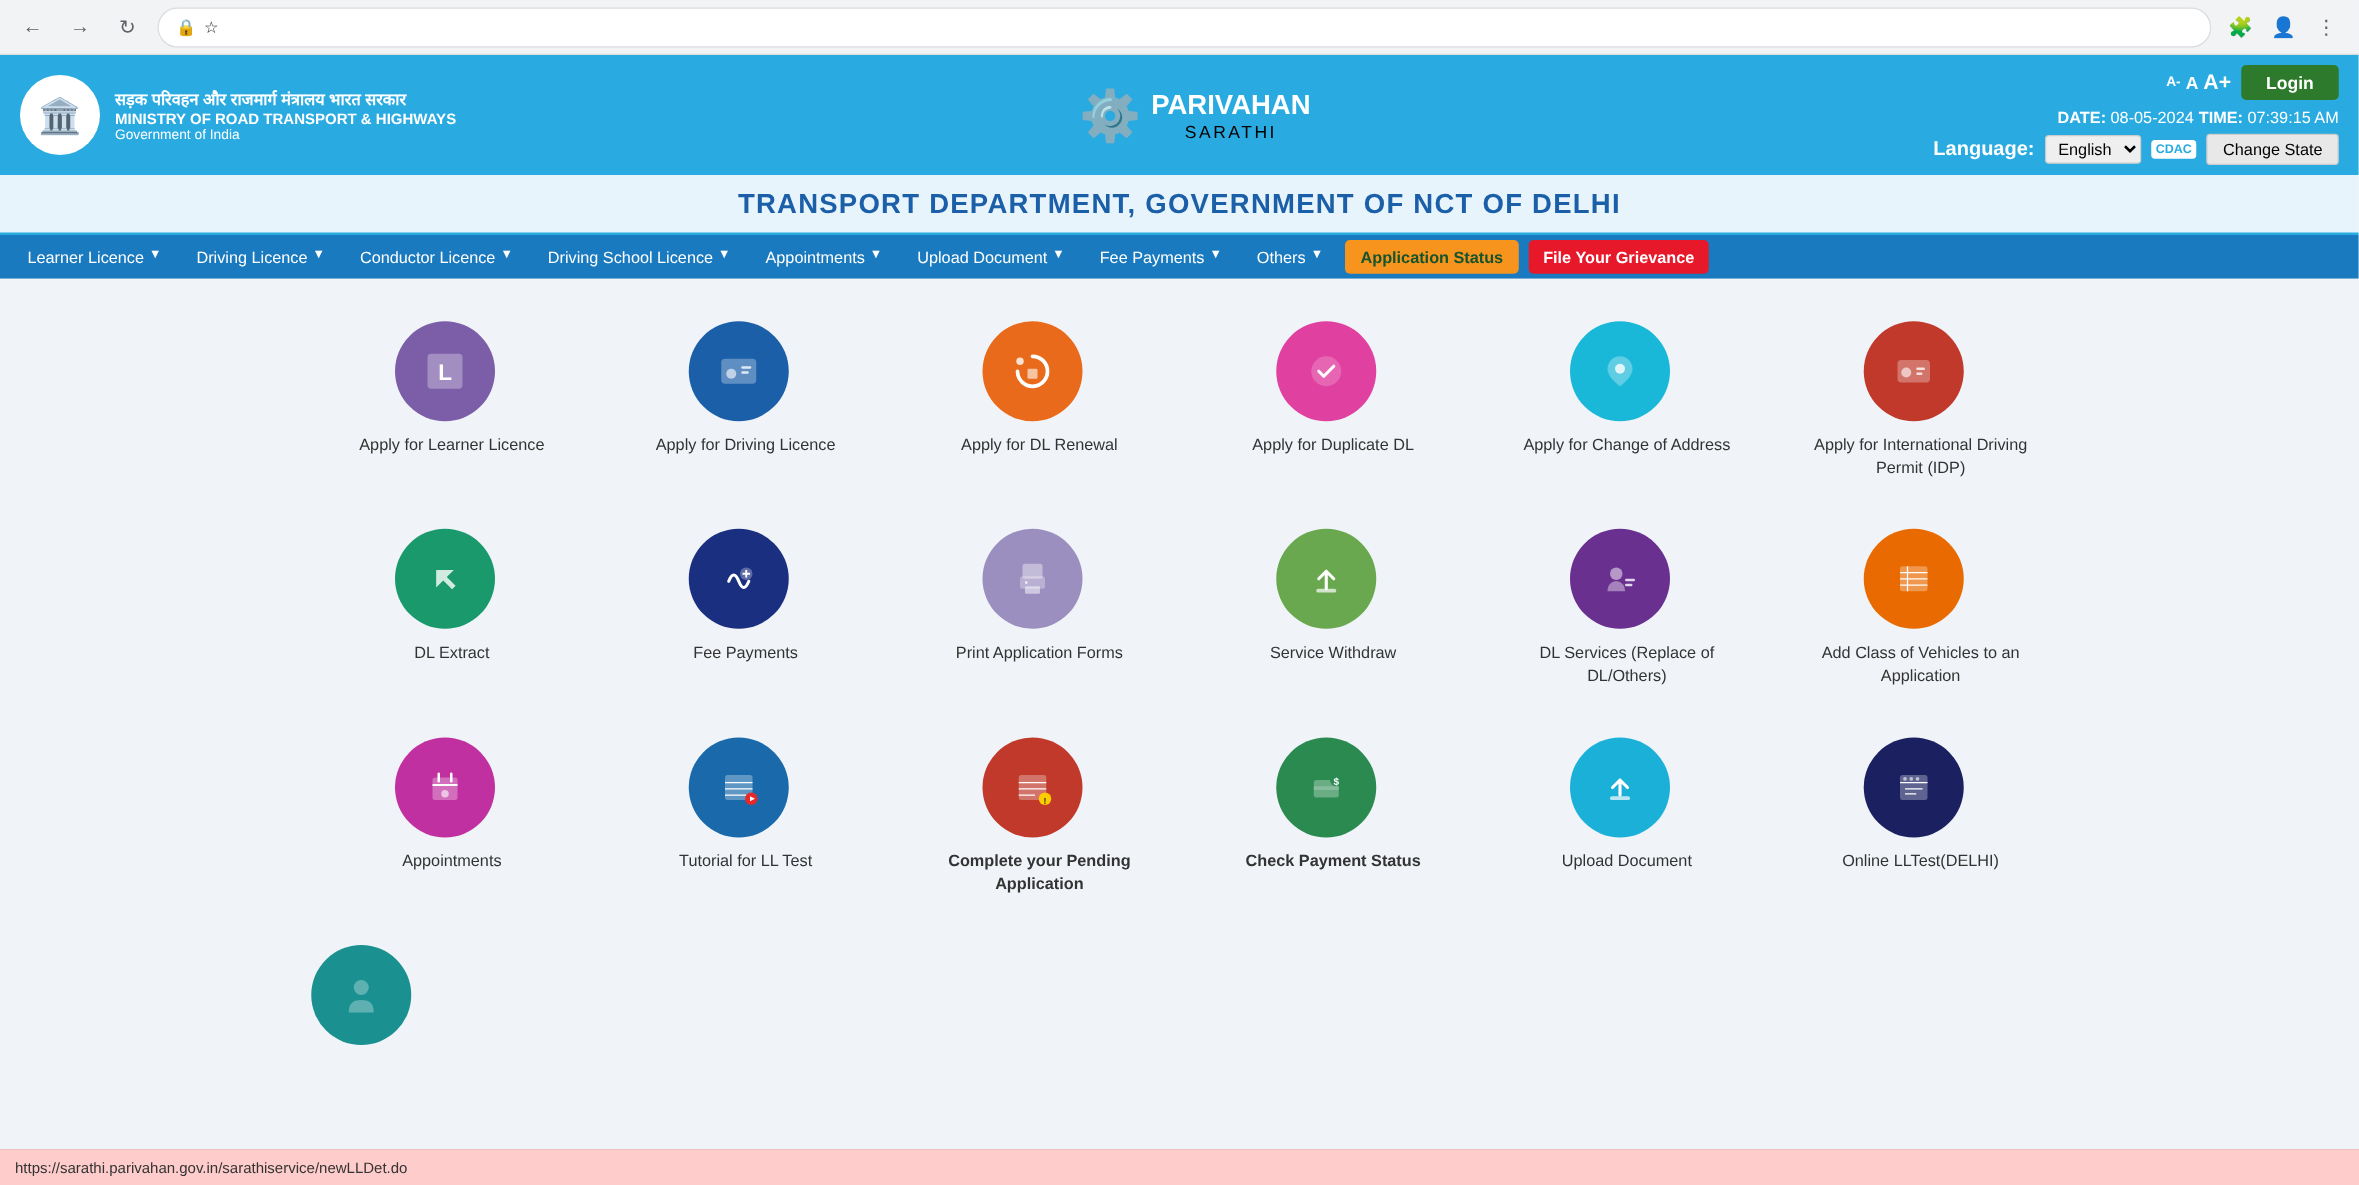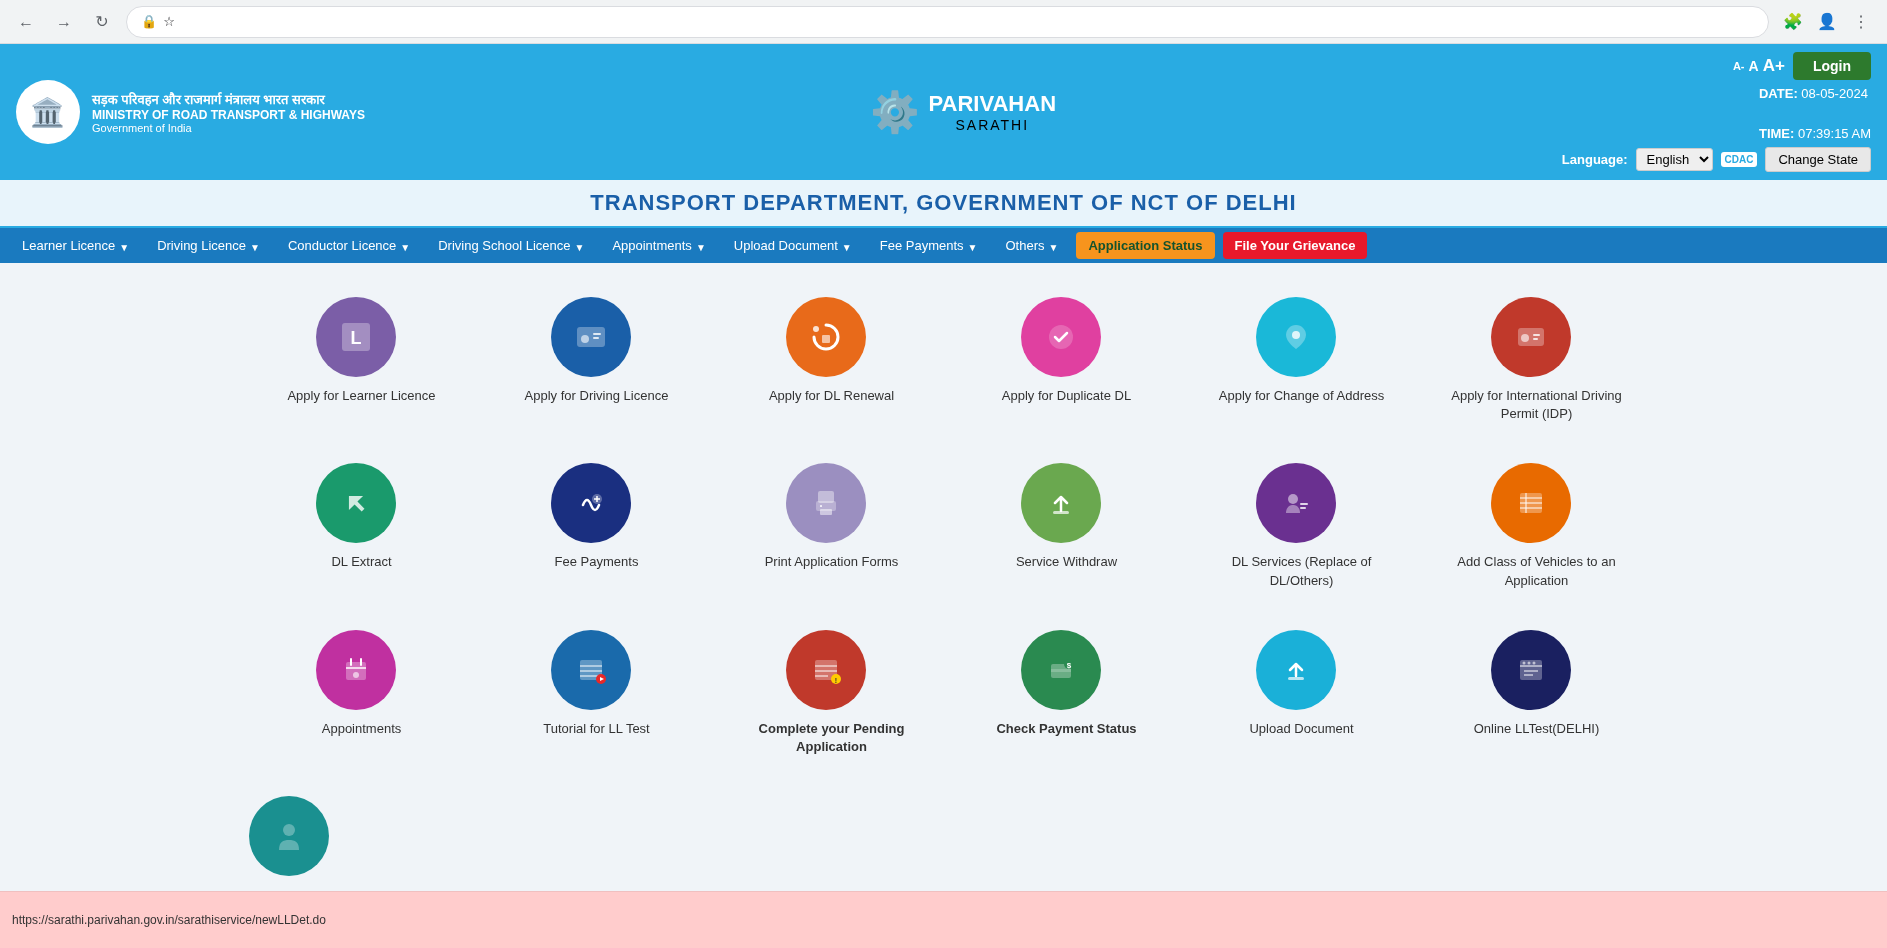--- a/index.html
+++ b/index.html
@@ -54,24 +54,24 @@
     .ministry-text { color: #fff; }
     .ministry-hindi { font-size: 13px; font-weight: bold; }
     .ministry-english { font-size: 12px; font-weight: bold; }
     .ministry-sub { font-size: 11px; }
     .header-center { text-align: center; }
     .sarathi-logo { display: flex; align-items: center; gap: 8px; }
     .sarathi-icon { font-size: 40px; color: #fff; }
     .sarathi-text { color: #fff; font-size: 22px; font-weight: bold; line-height: 1.2; }
     .sarathi-sub { font-size: 14px; letter-spacing: 2px; }
     .header-right { display: flex; flex-direction: column; align-items: flex-end; gap: 6px; }
-    .datetime-row { display: flex; gap: 25px; color: #fff; font-size: 13px; flex-direction: column; }
+    .datetime-row { display: flex; gap: 4px; color: #fff; font-size: 13px; }
     .datetime-label { font-weight: bold; }
     .language-row { display: flex; align-items: center; gap: 8px; }
-    .language-label { color: #fff; font-size: 13px; font-weight: bold; }
+    .language-label { color: #fff; font-size: 16px; font-weight: bold; }
     .language-select { padding: 2px 6px; border-radius: 3px; border: 1px solid #ccc; font-size: 13px; }
     .cdac-badge { background: #fff; color: #29abe2; font-size: 10px; padding: 2px 4px; border-radius: 3px; font-weight: bold; }
     .change-state-btn { background: #e8e8e8; border: 1px solid #ccc; padding: 4px 12px; border-radius: 3px; cursor: pointer; font-size: 13px; }
     .login-btn { background: #2d7a2d; color: #fff; border: none; padding: 6px 20px; border-radius: 4px; cursor: pointer; font-size: 14px; font-weight: bold; }
 
     
     .font-controls { display: flex; gap: 4px; align-items: center; }
     .font-btn { background: transparent; border: none; cursor: pointer; color: #fff; font-weight: bold; }
     .font-btn-small { font-size: 11px; }
     .font-btn-medium { font-size: 14px; }
@@ -96,21 +96,21 @@
       align-items: center;
       padding: 0 8px;
       flex-wrap: wrap;
     }
     .nav-item {
       color: #fff;
       padding: 10px 14px;
       font-size: 13px;
       cursor: pointer;
       white-space: nowrap;
-      display: flex; align-items: flex-end; gap: 4px;
+      display: flex; align-items: flex-start; gap: 4px;
       position: relative;
     }
     .nav-item .arrow { font-size: 10px; }
     .nav-btn-status {
       background: #f7941d;
       color: #14532d;
       padding: 6px 12px;
       border-radius: 4px;
       border: none;
       cursor: pointer;
@@ -165,21 +165,21 @@
       font-size: 13px;
       color: #333;
       line-height: 1.4;
       margin-left: 11px;
     }
     .service-label.bold { font-weight: bold; }
 
     
     .status-bar {
       background: #ffcccc;
-      padding: 21px 12px;
+      padding: 7px 12px;
       font-size: 12px;
       color: #333;
       border-top: 1px solid #f0c0c0;
       position: fixed;
       bottom: 0;
       left: 0;
       right: 0;
     }
 
     

